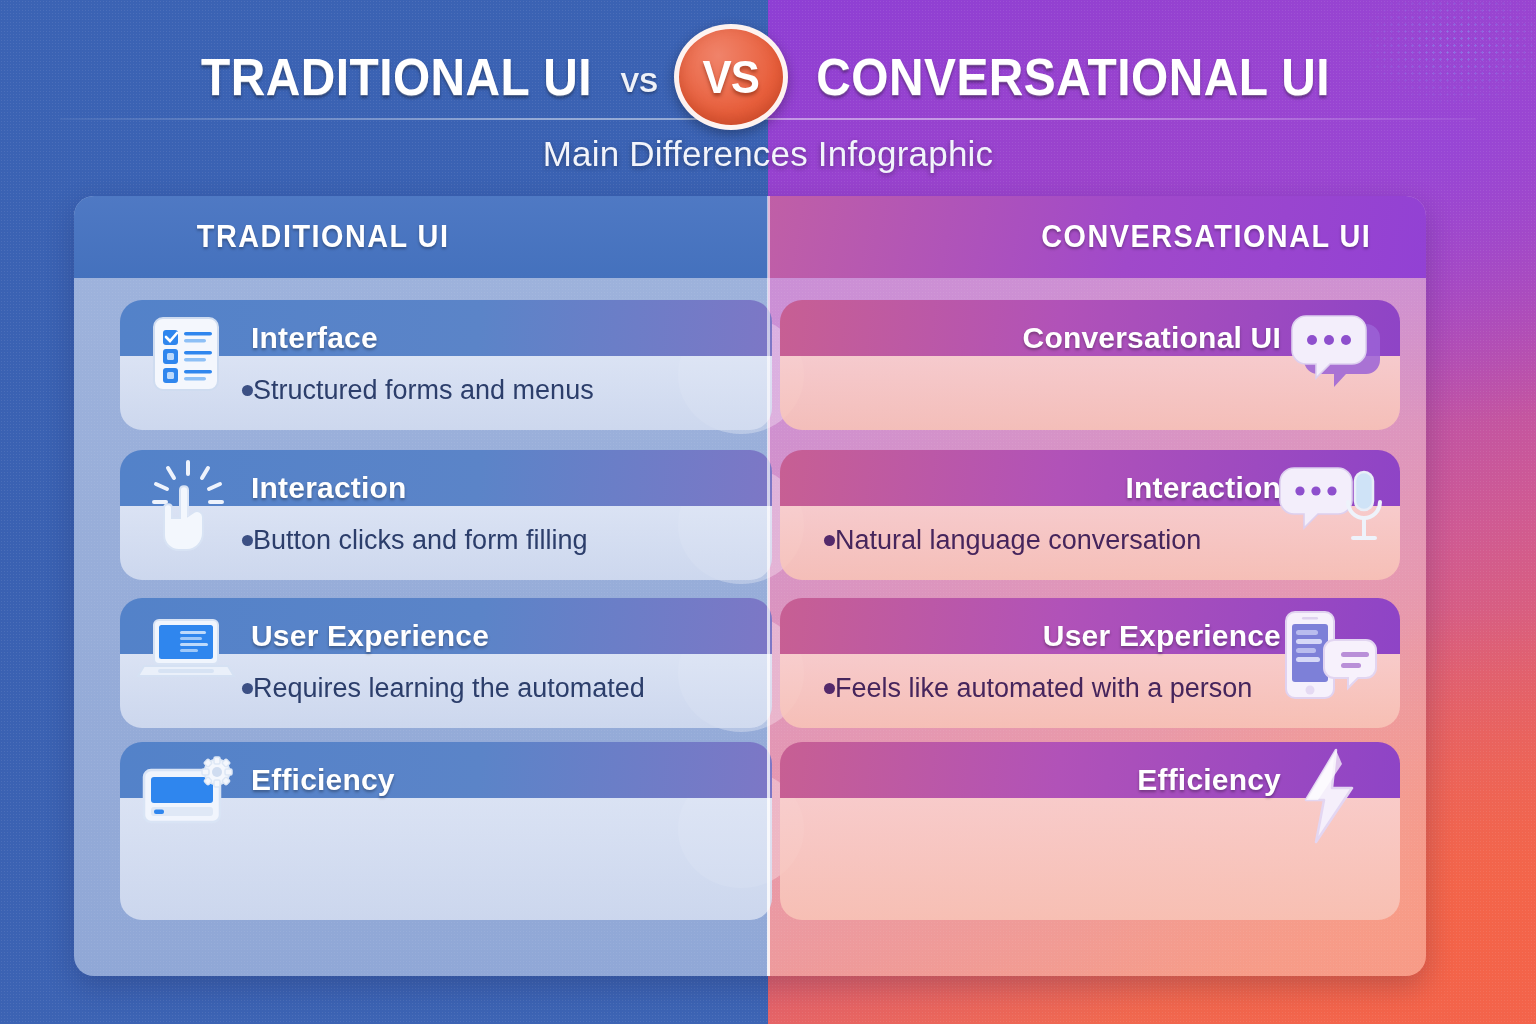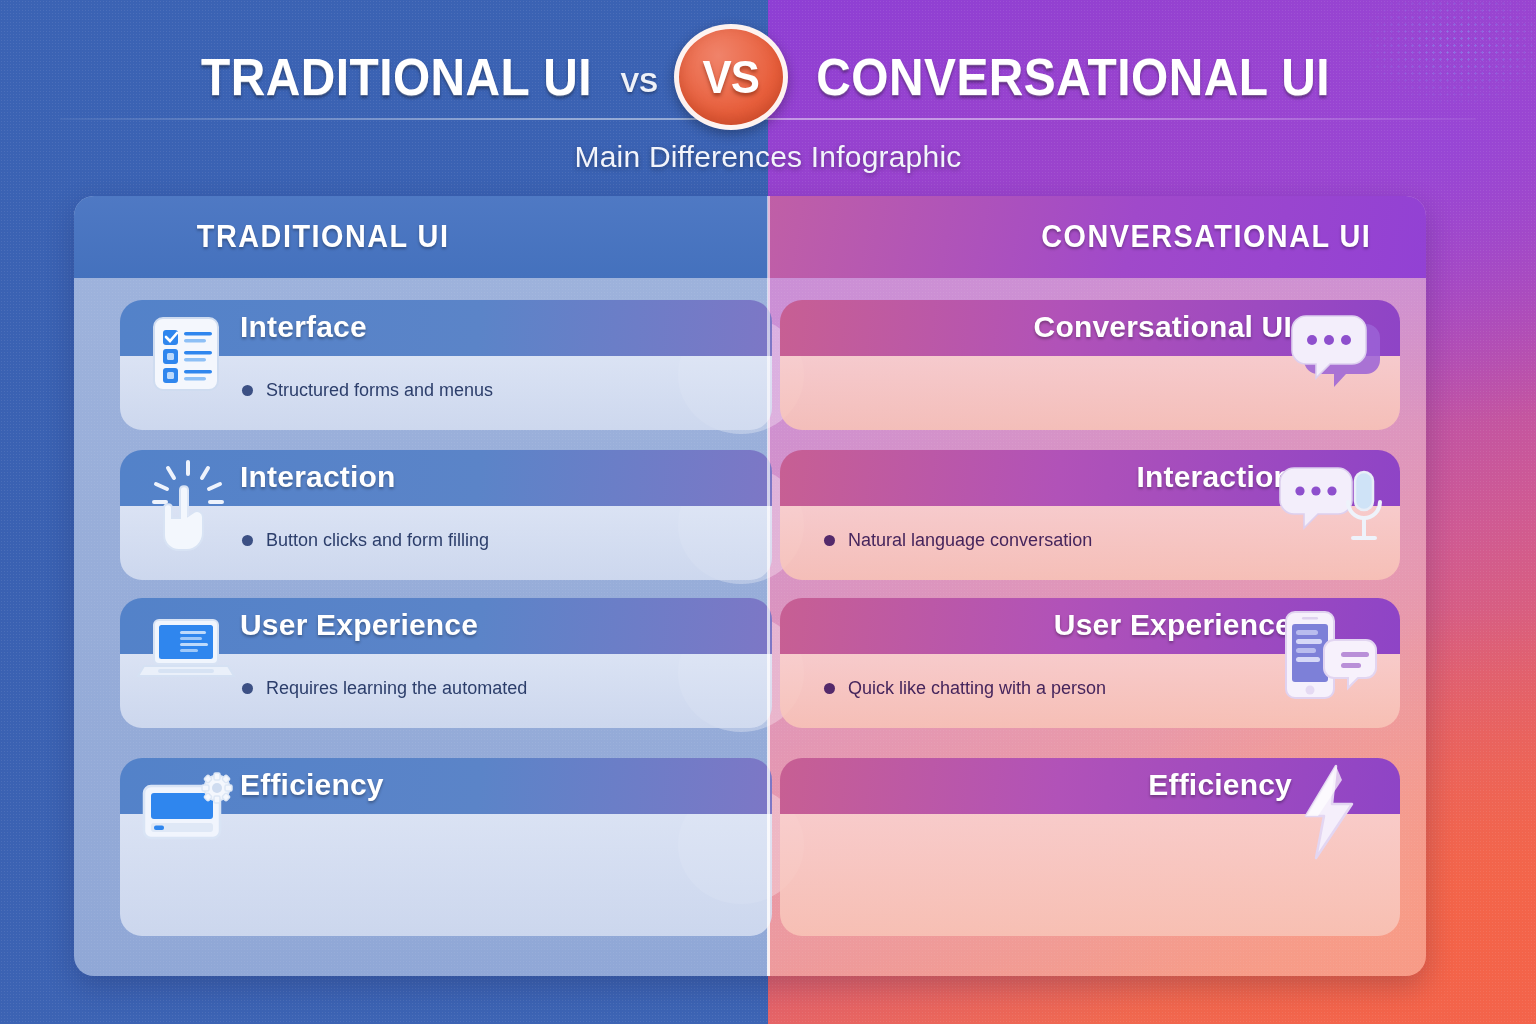--- a/index.html
+++ b/index.html
@@ -44,22 +44,22 @@
     background:radial-gradient(circle at 38% 28%, #f0836a, #e85f3c 62%, #d9502f 100%);
     border:5px solid rgba(255,255,255,.92);
     box-shadow:0 4px 12px rgba(0,0,0,.3), inset 0 -6px 14px rgba(160,50,20,.35);
     display:flex;align-items:center;justify-content:center;
     margin:0 6px;flex:0 0 auto;position:relative;z-index:4;}
   .vs-badge span{font-size:46px;font-weight:bold;color:#fff;letter-spacing:-1px;
     text-shadow:0 3px 4px rgba(120,35,10,.55);transform:scaleX(.95);}
   .hrule{position:absolute;left:60px;top:118px;width:1416px;height:2px;
     background:linear-gradient(90deg, rgba(255,255,255,.05), rgba(255,255,255,.45), rgba(255,255,255,.45), rgba(255,255,255,.05));}
   .subtitle{position:absolute;left:0;top:134px;width:1536px;text-align:center;
-    font-size:30px;color:#f2f4fb;letter-spacing:.2px;
-    text-shadow:0 2px 5px rgba(0,0,0,.35);margin-top:6px;}
+    font-size:35px;color:#f2f4fb;letter-spacing:.2px;
+    text-shadow:0 2px 5px rgba(0,0,0,.35);}
 
   
   .panel{position:absolute;left:74px;top:196px;width:1352px;height:780px;
     border-radius:20px;overflow:hidden;
     box-shadow:0 10px 28px rgba(20,20,60,.22);}
   .panel-left{position:absolute;left:0;top:0;width:694px;height:780px;
     background:linear-gradient(180deg, rgba(226,234,248,.60), rgba(221,230,246,.52));}
   .panel-right{position:absolute;left:694px;top:0;width:658px;height:780px;
     background:linear-gradient(170deg, rgba(250,220,226,.5), rgba(252,214,200,.48));}
   .col-head{position:absolute;top:0;height:82px;}
@@ -83,39 +83,39 @@
   .card{position:absolute;border-radius:22px;overflow:hidden;z-index:3;}
   .card-l{left:46px;width:652px;}
   .card-r{left:706px;width:620px;}
   .card .band{position:absolute;left:0;top:0;width:100%;}
   .card-l .band{background:linear-gradient(95deg,#5382c9,#5b84c8 55%,#7d77c6);}
   .card-r .band{background:linear-gradient(95deg,#c75f93,#b152b8 45%,#8e44c6);}
   .card .body{position:absolute;left:0;width:100%;bottom:0;}
   .card-l .body{background:linear-gradient(180deg, rgba(224,231,246,.92), rgba(213,222,241,.86));}
   .card-r .body{background:linear-gradient(180deg, rgba(249,207,205,.92), rgba(248,196,183,.88));}
 
-  .card h3{position:absolute;margin:0;font-size:30px;font-weight:bold;color:#fff;
+  .card h3{position:absolute;margin:11px;font-size:30px;font-weight:bold;color:#fff;
     text-shadow:0 2px 3px rgba(0,0,0,.32);letter-spacing:.2px;white-space:nowrap;z-index:3;}
   .card-l h3{left:120px;}
   .card-r h3{right:108px;}
 
-  .bullet{position:absolute;display:flex;gap:13px;z-index:3;font-size:18px;line-height:41px;}
+  .bullet{position:absolute;display:flex;z-index:3;font-size:27px;line-height:41px;}
   .card-l .bullet{left:122px;right:36px;color:#2c3e6b;}
   .card-r .bullet{left:44px;right:120px;color:#46255c;}
   .bullet .dot{flex:0 0 auto;width:11px;height:11px;border-radius:50%;margin-top:15px;}
   .card-l .bullet .dot{background:#3c5084;}
   .card-r .bullet .dot{background:#54296b;}
   .bullet .txt{display:block;}
 
   .icon{position:absolute;z-index:5;}
   .icon-l{left:24px;}
   .icon-r{right:16px;}
 
   
-  #row0{top:22px;} #row1{top:172px;} #row2{top:320px;} #row3{top:480px;}
+  #row0{top:22px;} #row1{top:172px;} #row2{top:320px;} #row3{top:464px;}
   #row0 .card, #row1 .card, #row2 .card{height:130px;}
   #row3 .card{height:178px;}
   #row0 .band, #row1 .band, #row2 .band{height:56px;}
   #row3 .band{height:56px;}
   #row0 .card h3, #row1 .card h3, #row2 .card h3, #row3 .card h3{top:10px;}
   #row0 .bullet, #row1 .bullet, #row2 .bullet{top:70px;}
   #row3 .bullet{top:70px;}
   #row0 .icon, #row1 .icon, #row2 .icon, #row3 .icon{top:6px;}
   #row3 .circle{top:28px;}
 </style>
@@ -279,21 +279,21 @@
           </svg>
         </div>
       </div>
 
       <div class="card card-r">
         <div class="band"></div>
         <div class="body" style="top:56px;"></div>
         <h3>User Experience</h3>
         <div class="bullet">
           <span class="dot"></span>
-          <span class="txt">Quick like chatting with a person</span>
+          <span class="txt">Feels like automated with a person</span>
         </div>
         <div class="icon icon-r" style="right:20px;">
           <svg width="104" height="104" viewBox="0 0 104 104">
             <rect x="10" y="8" width="48" height="86" rx="9" fill="#f6f1fc" stroke="#e0d2f0" stroke-width="2"></rect>
             <rect x="16" y="20" width="36" height="58" rx="3" fill="#7d80d8"></rect>
             <rect x="20" y="26" width="22" height="5" rx="2.5" fill="#b9bcee"></rect>
             <rect x="20" y="35" width="26" height="5" rx="2.5" fill="#d6d8f7"></rect>
             <rect x="20" y="44" width="20" height="5" rx="2.5" fill="#b9bcee"></rect>
             <rect x="20" y="53" width="24" height="5" rx="2.5" fill="#d6d8f7"></rect>
             <rect x="26" y="13" width="16" height="2.6" rx="1.3" fill="#ded2ef"></rect>

